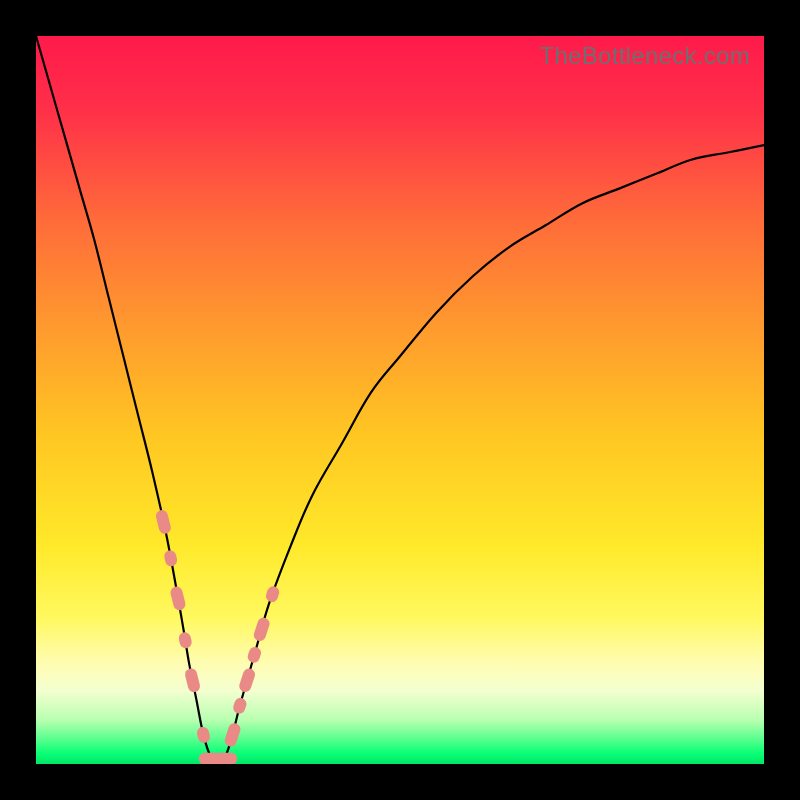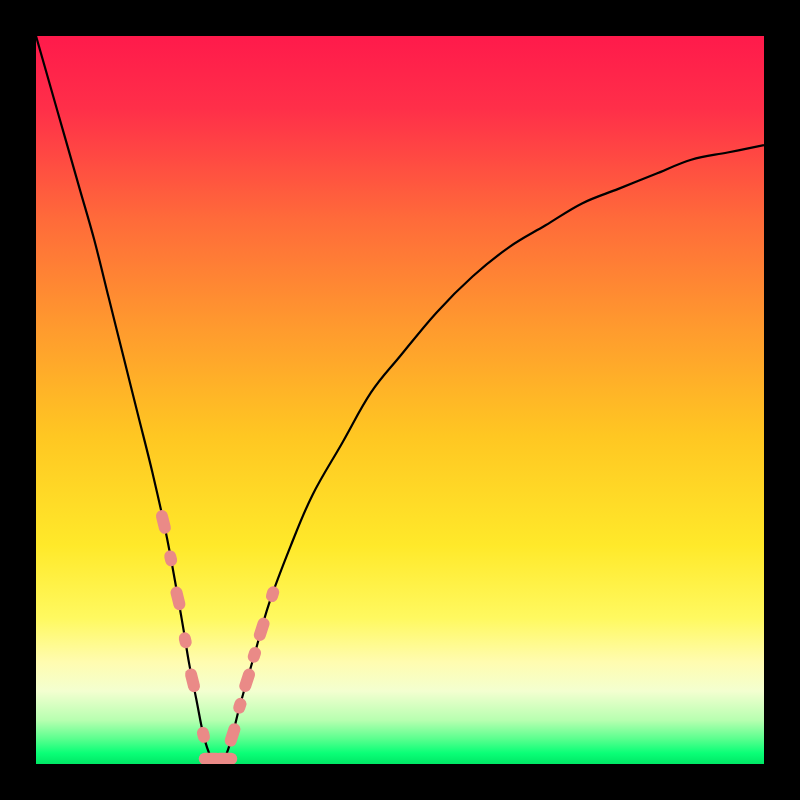--- a/index.html
+++ b/index.html
@@ -90,15 +90,16 @@
           <rect x="205.12" y="632.28" width="12.00" height="24.00" rx="6" ry="6" fill="#ea8a87" transform="rotate(18.0 211.12 644.28)"></rect>
           <rect x="212.40" y="610.80" width="12.00" height="16.00" rx="6" ry="6" fill="#ea8a87" transform="rotate(18.0 218.40 618.80)"></rect>
           <rect x="219.68" y="581.32" width="12.00" height="24.00" rx="6" ry="6" fill="#ea8a87" transform="rotate(18.0 225.68 593.32)"></rect>
           <rect x="230.60" y="550.13" width="12.00" height="16.00" rx="6" ry="6" fill="#ea8a87" transform="rotate(18.0 236.60 558.13)"></rect>
           <rect x="162.72" y="716.72" width="24.00" height="12.00" rx="6" ry="6" fill="#ea8a87"></rect>
           <rect x="170.00" y="724.00" width="24.00" height="12.00" rx="6" ry="6" fill="#ea8a87"></rect>
           <rect x="177.28" y="716.72" width="24.00" height="12.00" rx="6" ry="6" fill="#ea8a87"></rect>
         </g>
     </svg>
 
+    <div class="watermark">TheBottleneck.com</div>
   </div>
 
 </div>
 
 </body></html>

